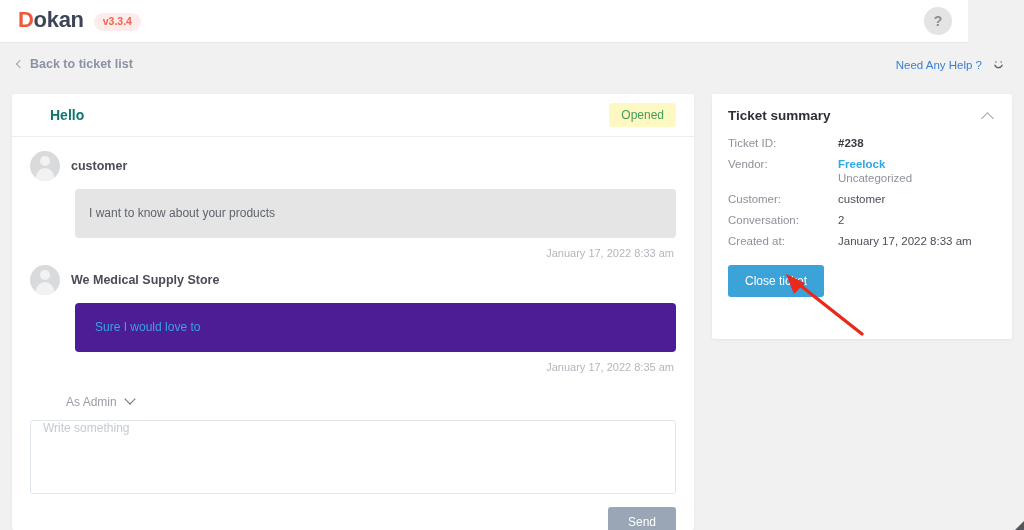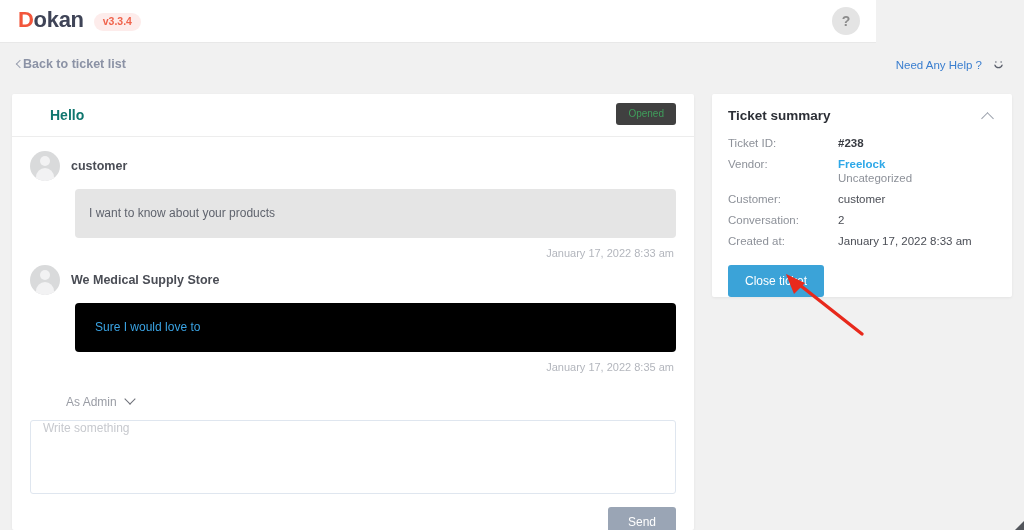--- a/index.html
+++ b/index.html
@@ -8,21 +8,21 @@
     height: 530px;
     overflow: hidden;
     background: #f1f1f1;
     font-family: "Liberation Sans", sans-serif;
     -webkit-font-smoothing: antialiased;
   }
   .page { position: relative; width: 1024px; height: 530px; background: #f1f1f1; }
 
   
   .topbar {
-    position: absolute; left: 0; top: 0; width: 876px; height: 43px;
+    position: absolute; left: 0; top: 0; width: 968px; height: 43px;
     background: #ffffff; border-bottom: 1px solid #e8e8e8;
     display: flex; align-items: center;
   }
   .brand { display: flex; align-items: baseline; margin-left: 18px; }
   .brand-text {
     font-size: 22px; font-weight: bold; letter-spacing: -0.3px;
     color: #3f4457; line-height: 1;
   }
   .brand-text .d { color: #f2563b; }
   .version-pill {
@@ -37,21 +37,21 @@
     display: flex; align-items: center; justify-content: center;
     font-size: 14px; font-weight: bold;
   }
 
   
   .subrow {
     position: absolute; left: 0; top: 43px; width: 1024px; height: 47px;
   }
   .back-link {
     position: absolute; left: 17px; top: 14px;
-    display: flex; align-items: center; 
+    display: flex; align-items: center; gap: 7px;
     color: #8b92a5; font-size: 12.5px; font-weight: bold;
     cursor: pointer;
   }
   .chev-left {
     display: inline-block; width: 6px; height: 6px;
     border-left: 1.4px solid #9aa0b0; border-bottom: 1.4px solid #9aa0b0;
     transform: rotate(45deg); position: relative; top: 0px;
   }
   .need-help {
     position: absolute; right: 17px; top: 13px;
@@ -71,22 +71,22 @@
     overflow: hidden;
   }
   .ticket-head {
     height: 43px; border-bottom: 1px solid #ededed;
     display: flex; align-items: center; padding: 0 18px;
     position: relative;
   }
   .ticket-title { font-size: 14px; font-weight: bold; color: #0f766e; margin-left: 20px; }
   .status-badge {
     position: absolute; right: 18px; top: 9px;
-    background: #404040; color: #3f9e5b;
-    font-size: 10px; padding: 5px 12px; border-radius: 3px; line-height: 1.2;
+    background: #fef9c3; color: #3f9e5b;
+    font-size: 12px; padding: 5px 12px; border-radius: 3px; line-height: 1.2;
   }
 
   .thread { padding: 14px 18px 0 18px; }
   .msg { margin-bottom: 6px; }
   .msg-head { display: flex; align-items: center; gap: 11px; height: 30px; }
   .avatar {
     width: 30px; height: 30px; border-radius: 50%;
     background: #d9dadb; position: relative; overflow: hidden; flex: 0 0 30px;
   }
   .avatar::before {
@@ -99,21 +99,21 @@
     width: 18px; height: 16px; border-radius: 9px 9px 0 0;
     background: #f2f2f3; transform: translateX(-50%);
   }
   .msg-author { font-size: 12.5px; font-weight: bold; color: #4a4d55; }
   .bubble {
     margin-left: 45px; margin-top: 8px;
     border-radius: 4px; padding: 16px 14px;
     font-size: 12px; line-height: 1.4;
   }
   .bubble.grey { background: #e5e5e5; color: #5f636d; }
-  .bubble.blue { background: #000000; color: #3aa3e3; padding-left: 20px; }
+  .bubble.blue { background: #4c1d95; color: #3aa3e3; padding-left: 20px; }
   .msg-time {
     text-align: right; color: #b3b6bd; font-size: 11px;
     margin-top: 9px; padding-right: 2px;
   }
 
   .reply-area { padding: 0 18px; margin-top: 22px; }
   .as-admin {
     display: flex; align-items: center; gap: 9px;
     color: #9a9da5; font-size: 12px; margin-bottom: 11px;
     cursor: pointer; width: max-content; margin-left: 36px;
@@ -132,21 +132,21 @@
   .reply-box::placeholder { color: #c7c9ce; }
   .send-row { display: flex; justify-content: flex-end; margin-top: 13px; }
   .send-btn {
     background: #9aa5b5; color: #ffffff; border: none; border-radius: 3px;
     font-size: 12px; padding: 8px 20px; font-family: "Liberation Sans", sans-serif;
     cursor: pointer;
   }
 
   
   .summary-card {
-    position: absolute; left: 712px; top: 94px; width: 300px; height: 203px;
+    position: absolute; left: 712px; top: 94px; width: 300px; height: 245px;
     background: #ffffff; border-radius: 2px;
     box-shadow: 0 1px 3px rgba(0,0,0,0.06);
     padding: 14px 16px 0 16px;
   }
   .summary-head {
     display: flex; align-items: center; justify-content: space-between;
     margin-bottom: 14px;
   }
   .summary-title { font-size: 13.5px; font-weight: bold; color: #2c2f36; }
   .chev-up {

